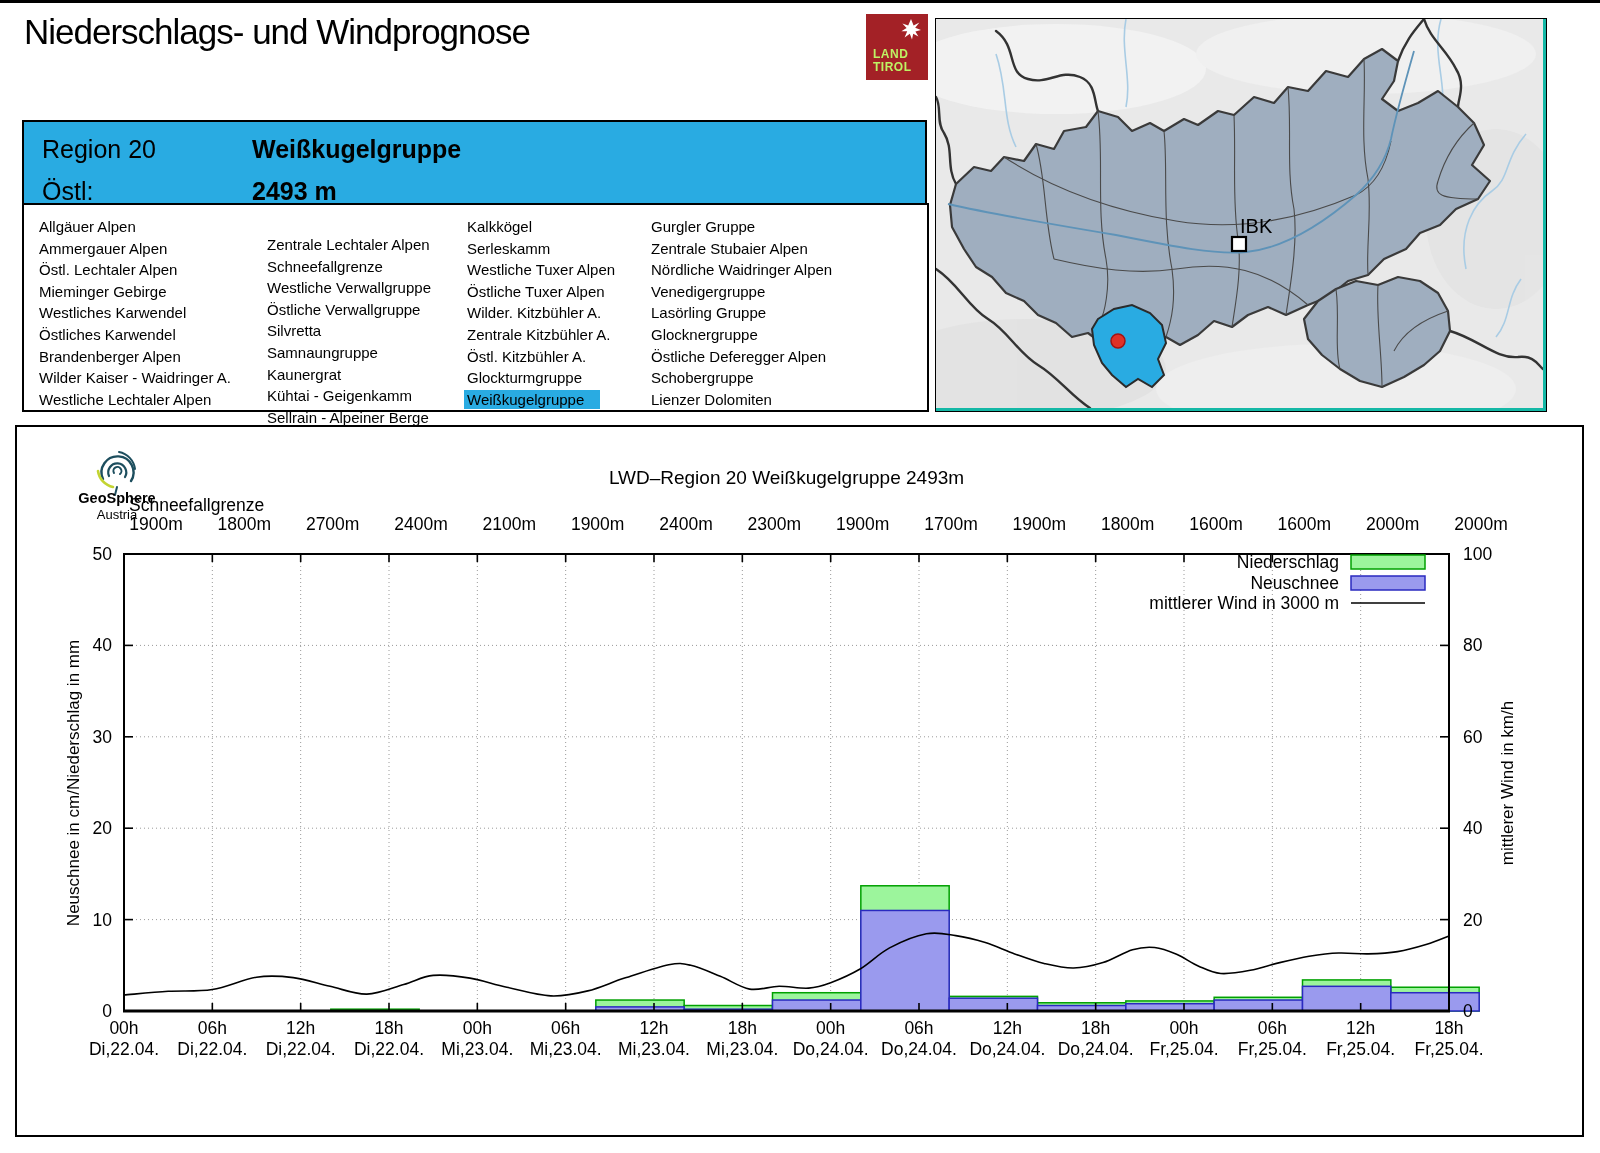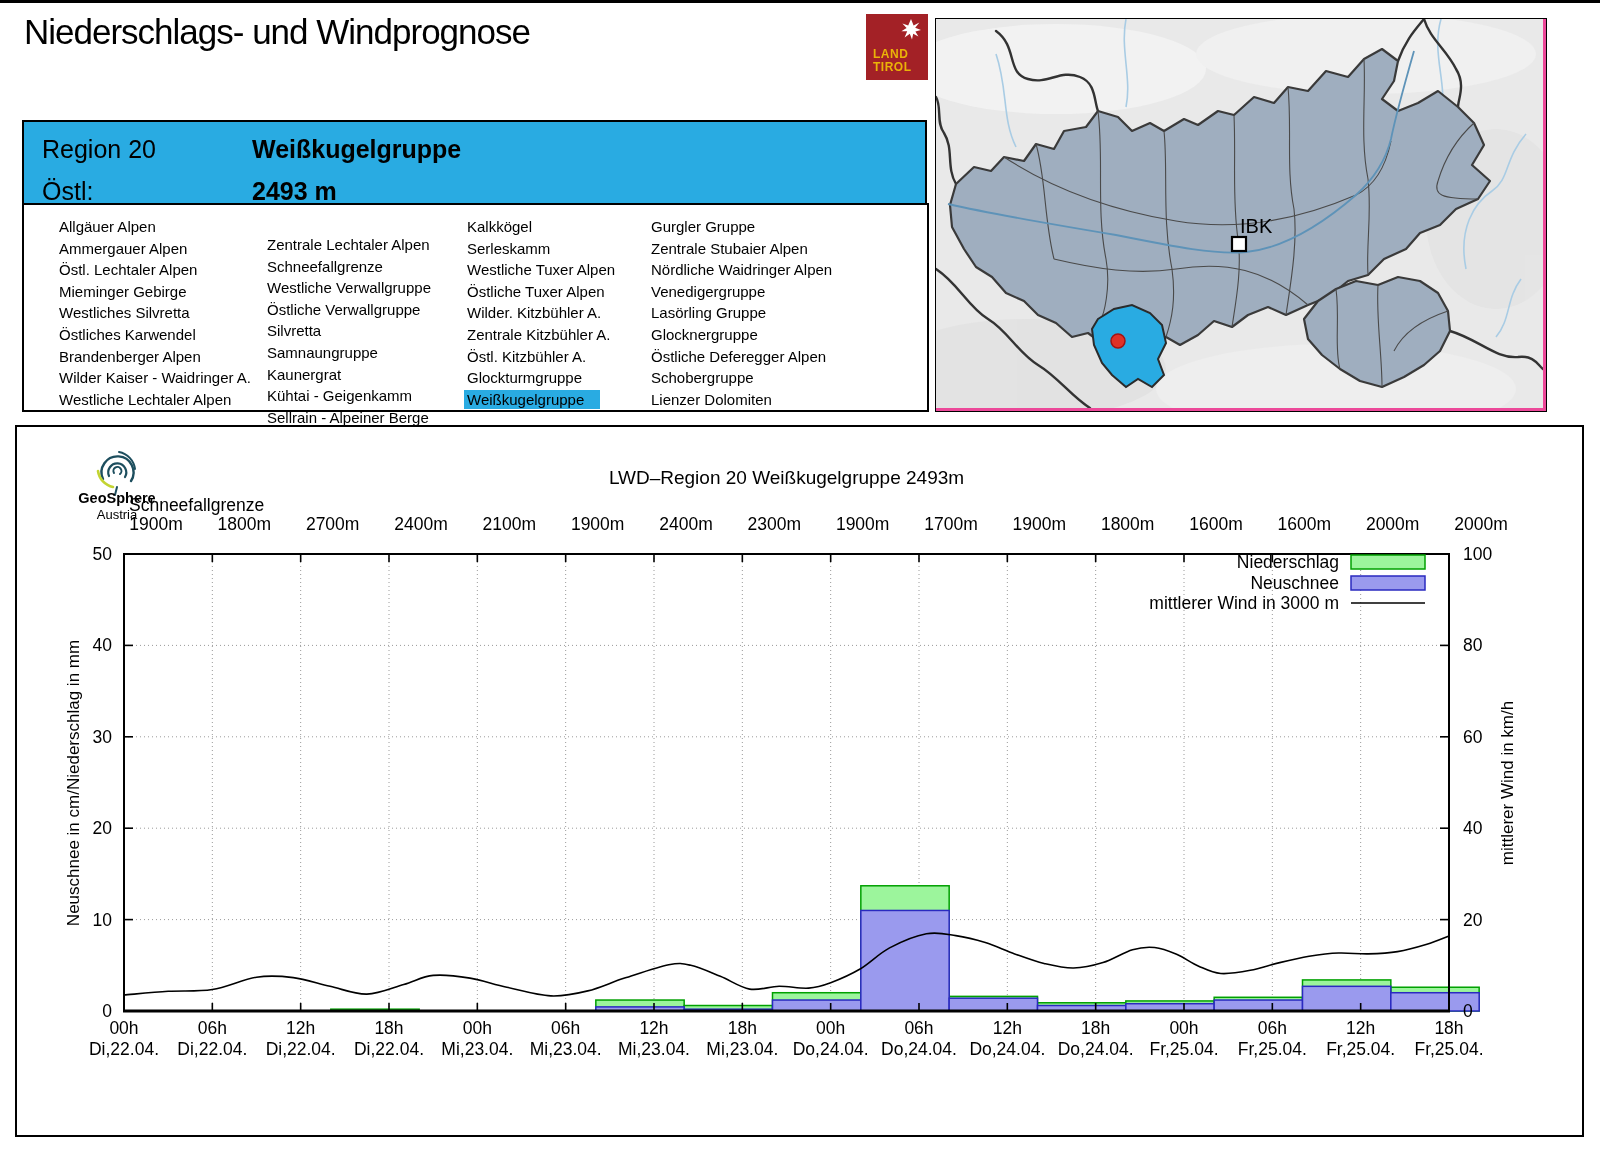--- a/index.html
+++ b/index.html
@@ -3,35 +3,35 @@
 <meta charset="utf-8">
 <style>
   html,body{margin:0;padding:0;background:#fff;}
   body{width:1600px;height:1153px;position:relative;overflow:hidden;
        font-family:"Liberation Sans","DejaVu Sans",sans-serif;color:#000;}
   .abs{position:absolute;}
   #top-rule{left:0;top:0;width:1600px;height:3px;background:#000;}
   #page-title{left:24px;top:12px;font-size:35px;letter-spacing:-1px;}
   
   #lt-logo{left:866px;top:14px;width:62px;height:66px;background:#A32126;}
-  #lt-text{position:absolute;left:7px;bottom:6px;color:#eab308;font-weight:bold;
+  #lt-text{position:absolute;left:7px;bottom:6px;color:#bef264;font-weight:bold;
            font-size:12px;line-height:13px;letter-spacing:.5px;margin-top:19px;}
   
   #region-box{left:22px;top:85px;width:901px;height:97px;background:#29ABE2;
               border:2px solid #000;font-size:25px;margin-top:35px;}
   #region-box .lab{position:absolute;left:18px;}
   #region-box .val{position:absolute;left:228px;font-weight:bold;}
   
   #region-list{left:22px;top:203px;width:903px;height:205px;border:2px solid #000;background:#fff;}
   .rcol{position:absolute;top:11px;font-size:15px;line-height:21.6px;white-space:nowrap;}
-  #rcol0{left:12px;margin-left:20px;} #rcol1{left:240px;margin-top:18px;} #rcol2{left:440px;} #rcol3{left:624px;}
+  #rcol0{left:12px;} #rcol1{left:240px;margin-top:18px;} #rcol2{left:440px;} #rcol3{left:624px;}
   .region-item span{padding:1px 3px;}
   .region-item span.sel{background:#29ABE2;padding-right:16px;}
   
-  #map-box{left:935px;top:18px;width:610px;height:392px;border:1.5px solid #000;background:#ec4899;}
+  #map-box{left:935px;top:18px;width:610px;height:392px;border:1.5px solid #000;background:#14b8a6;}
   
   #chart-panel{left:15px;top:425px;width:1565px;height:708px;border:2px solid #000;background:#fff;}
   svg{display:block;}
   svg text{font-family:"Liberation Sans","DejaVu Sans",sans-serif;fill:#000;}
 </style>
 </head>
 <body>
 
 <div class="abs" id="top-rule"></div>
 
@@ -56,21 +56,21 @@
   <div class="lab" style="top:55px;">Östl:</div>
   <div class="val" style="top:55px;">2493 m</div>
 </div>
 
 <div class="abs" id="region-list">
   <div class="rcol" id="rcol0">
       <div class="region-item"><span>Allgäuer Alpen</span></div>
       <div class="region-item"><span>Ammergauer Alpen</span></div>
       <div class="region-item"><span>Östl. Lechtaler Alpen</span></div>
       <div class="region-item"><span>Mieminger Gebirge</span></div>
-      <div class="region-item"><span>Westliches Silvretta</span></div>
+      <div class="region-item"><span>Westliches Karwendel</span></div>
       <div class="region-item"><span>Östliches Karwendel</span></div>
       <div class="region-item"><span>Brandenberger Alpen</span></div>
       <div class="region-item"><span>Wilder Kaiser - Waidringer A.</span></div>
       <div class="region-item"><span>Westliche Lechtaler Alpen</span></div>
     </div>
   <div class="rcol" id="rcol1">
       <div class="region-item"><span>Zentrale Lechtaler Alpen</span></div>
       <div class="region-item"><span>Schneefallgrenze</span></div>
       <div class="region-item"><span>Westliche Verwallgruppe</span></div>
       <div class="region-item"><span>Östliche Verwallgruppe</span></div>

